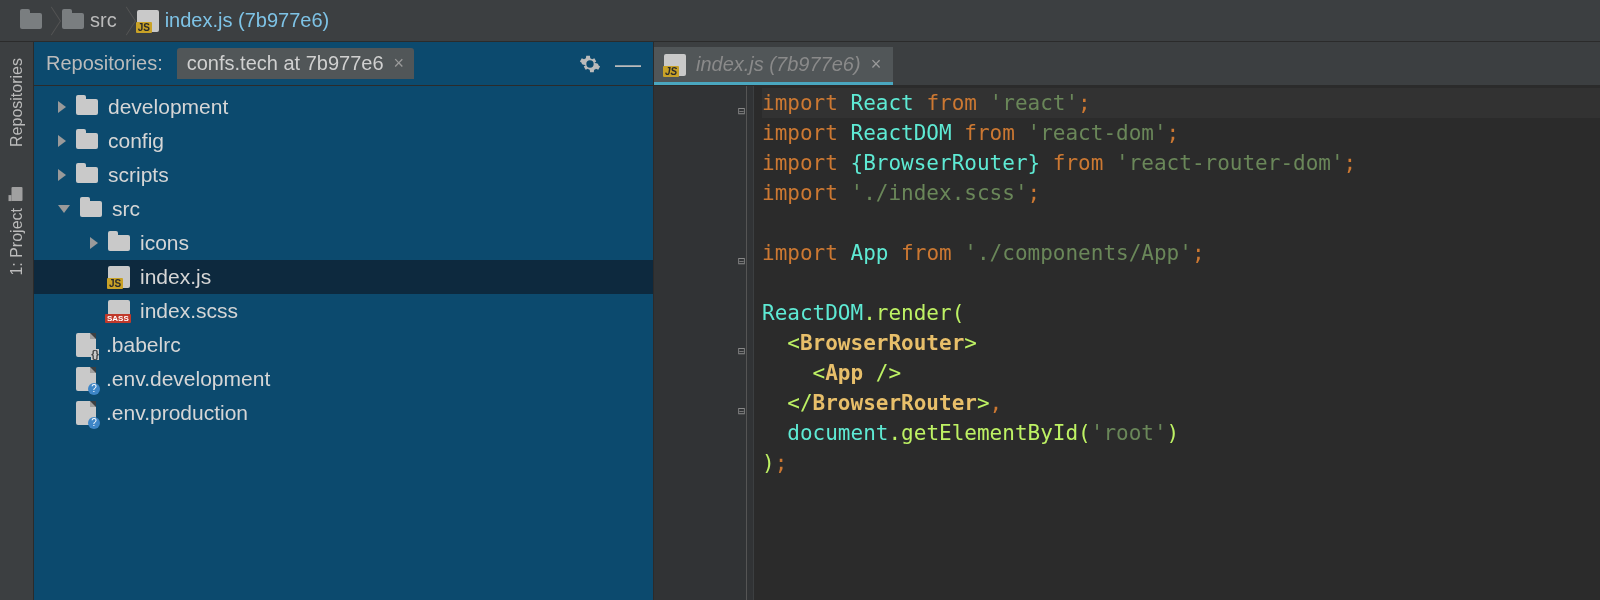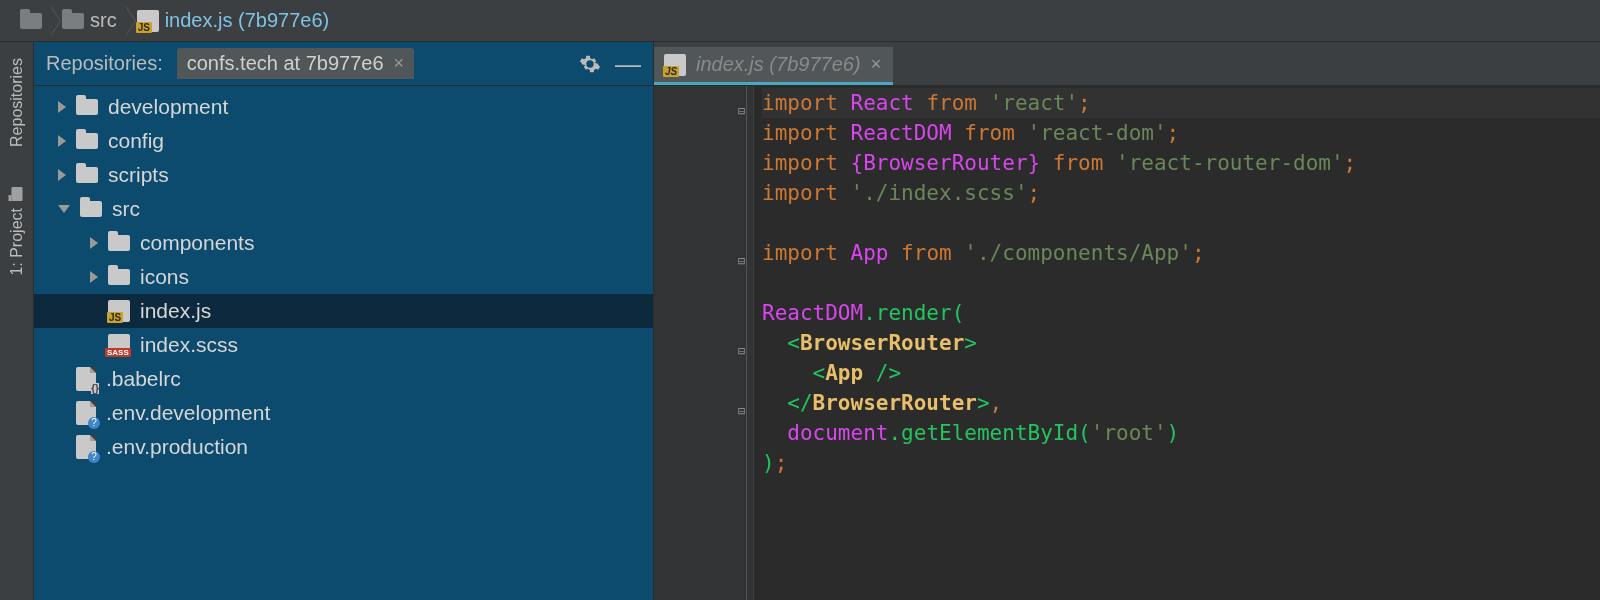--- a/index.html
+++ b/index.html
@@ -222,25 +222,25 @@
     position:absolute; top:0; bottom:0; right:6px; width:1px; background:#555;
   }
   .fold{
     position:absolute; left:84px;
     font-size:12px; color:#888;
   }
   .code{
     flex:1; padding: 2px 0 0 8px; color:#bababa; white-space:pre;
   }
   .kw{ color:#cc7832; }       
-  .id{ color:#22c55e;text-align:center; }
+  .id{ color:#bef264;text-align:center; }
   .str{ color:#6a8759; }      
   .jsxTag{ color:#e8bf6a;font-weight:bold; }   
   .pun{ color:#cc7832; }      
-  .white{ color:#d946ef; }
+  .white{ color:#5eead4; }
   .curline{ background:#323232; display:inline-block; width:100%; }
 
   
   ::-webkit-scrollbar{ width:10px; height:10px; }
   ::-webkit-scrollbar-thumb{ background:#555; }
 </style>
 </head>
 <body>
 
 <div class="breadcrumb">
@@ -308,26 +308,20 @@
         <div class="tree-row">
           <span class="indent" style="width: 0px;"></span>
           <span class="disclosure open"></span>
           <span class="icon-folder"></span>
           <span>src</span>
         </div>
         <div class="tree-row">
           <span class="indent" style="width: 32px;"></span>
           <span class="disclosure closed"></span>
           <span class="icon-folder"></span>
-          <span>components</span>
-        </div>
-        <div class="tree-row">
-          <span class="indent" style="width: 32px;"></span>
-          <span class="disclosure closed"></span>
-          <span class="icon-folder"></span>
           <span>icons</span>
         </div>
         <div class="tree-row selected">
           <span class="indent" style="width: 32px;"></span>
           <span class="no-disclosure"></span>
           <span class="icon-js"></span>
           <span>index.js</span>
         </div>
         <div class="tree-row">
           <span class="indent" style="width: 32px;"></span>

